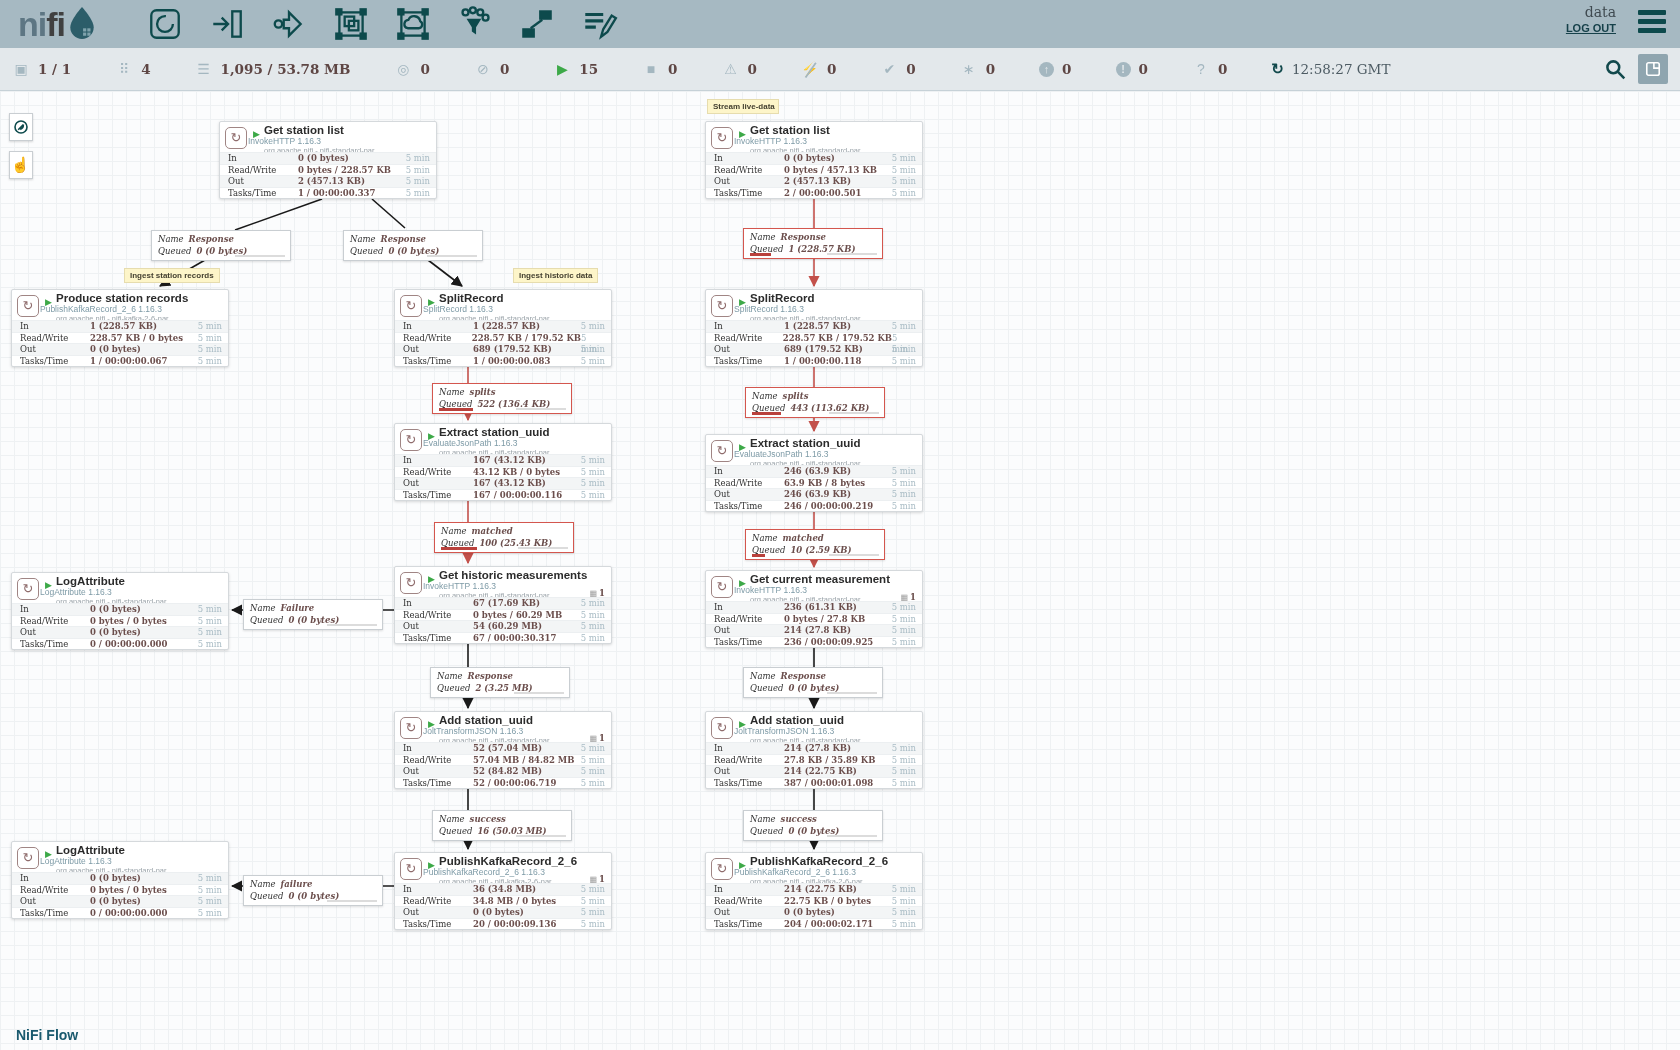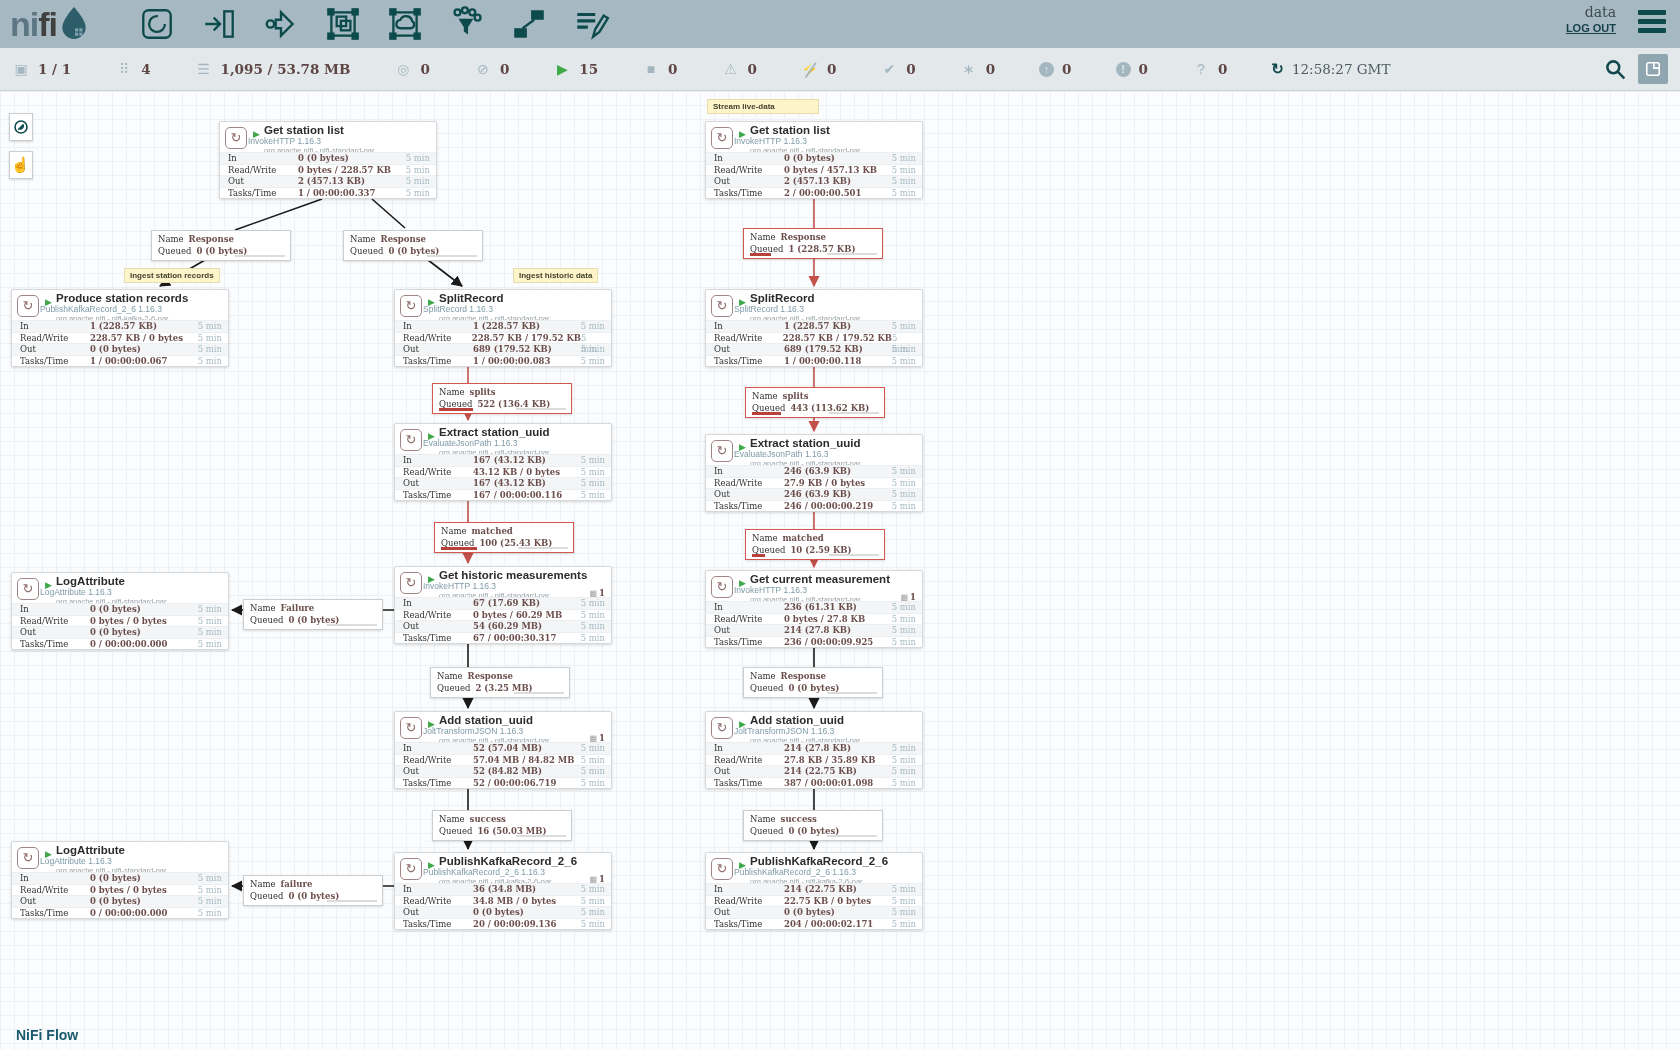--- a/index.html
+++ b/index.html
@@ -1,21 +1,21 @@
 <!DOCTYPE html>
 <html><head>
 <meta charset="utf-8">
 <style>
   * { box-sizing: border-box; }
   html,body { margin:0; padding:0; width:1680px; height:1050px; overflow:hidden;
     font-family:"Liberation Sans", sans-serif; background:#fbfcfd; }
 
   
   .header { height:48px; background:#a6b9c2; display:flex; align-items:center; position:relative; }
-  .logo { display:flex; align-items:flex-end; margin-left:10px; }
+  .logo { display:flex; align-items:flex-end; margin-left:18px; }
   .logo .ni { font-size:34px; font-weight:bold; color:#5d7683; letter-spacing:-1px; line-height:40px;}
   .logo .fi { font-size:34px; font-weight:bold; color:#404040; letter-spacing:-1px; line-height:40px;}
   .logo svg { margin-left:2px; }
   .components { display:flex; gap:22px; margin-left:48px; align-items:center; }
   .comp-btn { width:40px; height:40px; display:flex; align-items:center; justify-content:center; cursor:grab; }
   .comp-btn svg { stroke:#0d4a4c; fill:none; stroke-width:2.2; }
   .header-right { position:absolute; right:64px; top:4px; text-align:right; }
   .user-name { font-family:"DejaVu Serif", serif; font-size:14px; color:#3f4a50; }
   .logout { font-size:11px; font-weight:bold; color:#16414a; text-decoration:underline; cursor:pointer; margin-top:2px;}
   .hamburger { position:absolute; right:14px; top:10px; cursor:pointer; }
@@ -64,21 +64,21 @@
   .proc-stats { position:absolute; left:0; right:0; bottom:0; }
   .stat-row { height:11.5px; font-size:8.5px; line-height:11px; border-top:1px solid #eceff1; display:flex; }
   .stat-row:nth-child(odd) { background:#f3f5f6; }
   .stat-label { width:78px; padding-left:8px; color:#333; font-family:"DejaVu Serif", serif; }
   .stat-value { color:#6b4e4c; font-weight:bold; font-family:"DejaVu Serif", serif; white-space:nowrap;}
   .stat-window { margin-left:auto; padding-right:6px; color:#a9bcc5; font-family:"DejaVu Serif", serif; }
 
   .connection { position:absolute; width:140px; height:31px; background:#fff; border:1px solid #c9ced2;
     box-shadow:0 1px 2px rgba(0,0,0,.12); font-size:8.5px; padding:2px 6px; cursor:pointer; }
   .connection.alert { border-color:#d4564e; }
-  .c-row { line-height:12px; white-space:nowrap; }
+  .c-row { line-height:12px; white-space:nowrap;font-style:italic; }
   .c-key { color:#333; font-family:"DejaVu Serif", serif; margin-right:5px;}
   .c-val { color:#6b4e4c; font-weight:bold; font-family:"DejaVu Serif", serif; }
   .queue-bar { position:absolute; right:5px; bottom:3px; width:50px; height:2px; background:#dcdcdc; }
   .queue-fill { position:absolute; left:6px; bottom:2px; height:3px; background:#b9413c; }
 
   .breadcrumb { position:absolute; left:16px; top:936px; font-size:14px; font-weight:bold; color:#1a5a6e; cursor:pointer;}
 </style>
 </head>
 <body>
 
@@ -298,21 +298,21 @@
             <path d="M6.5 13.5 L13 7 M9 13 C13 12 13 8 13 7"></path>
           </g>
         </svg>
       </div>
       <div class="ctl-btn">
         <span style="font-size:15px;">☝</span>
       </div>
     </div>
 
   <div id="labels-layer">
-      <div class="flow-label" style="left: 707px; top: 8px; width: 112px;">Stream live-data</div>
+      <div class="flow-label" style="left: 707px; top: 8px; width: 72px;">Stream live-data</div>
       <div class="flow-label" style="left: 124px; top: 177px;">Ingest station records</div>
       <div class="flow-label" style="left: 513px; top: 177px;">Ingest historic data</div>
     </div>
   <div id="processors-layer">
       <div class="processor" style="left: 11px; top: 198px;">
         <div class="proc-icon">↻</div>
         <div class="run-icon">▶</div>
         <div class="proc-name">Produce station records</div>
         <div class="proc-type">PublishKafkaRecord_2_6 1.16.3</div>
         <div class="proc-nar">org.apache.nifi - nifi-kafka-2-6-nar</div>
@@ -639,21 +639,21 @@
         <div class="proc-type">EvaluateJsonPath 1.16.3</div>
         <div class="proc-nar">org.apache.nifi - nifi-standard-nar</div>
         <div class="proc-stats">
           <div class="stat-row">
             <span class="stat-label">In</span>
             <span class="stat-value">246 (63.9 KB)</span>
             <span class="stat-window">5 min</span>
           </div>
           <div class="stat-row">
             <span class="stat-label">Read/Write</span>
-            <span class="stat-value">27.9 KB / 0 bytes</span>
+            <span class="stat-value">63.9 KB / 8 bytes</span>
             <span class="stat-window">5 min</span>
           </div>
           <div class="stat-row">
             <span class="stat-label">Out</span>
             <span class="stat-value">246 (63.9 KB)</span>
             <span class="stat-window">5 min</span>
           </div>
           <div class="stat-row">
             <span class="stat-label">Tasks/Time</span>
             <span class="stat-value">246 / 00:00:00.219</span>

